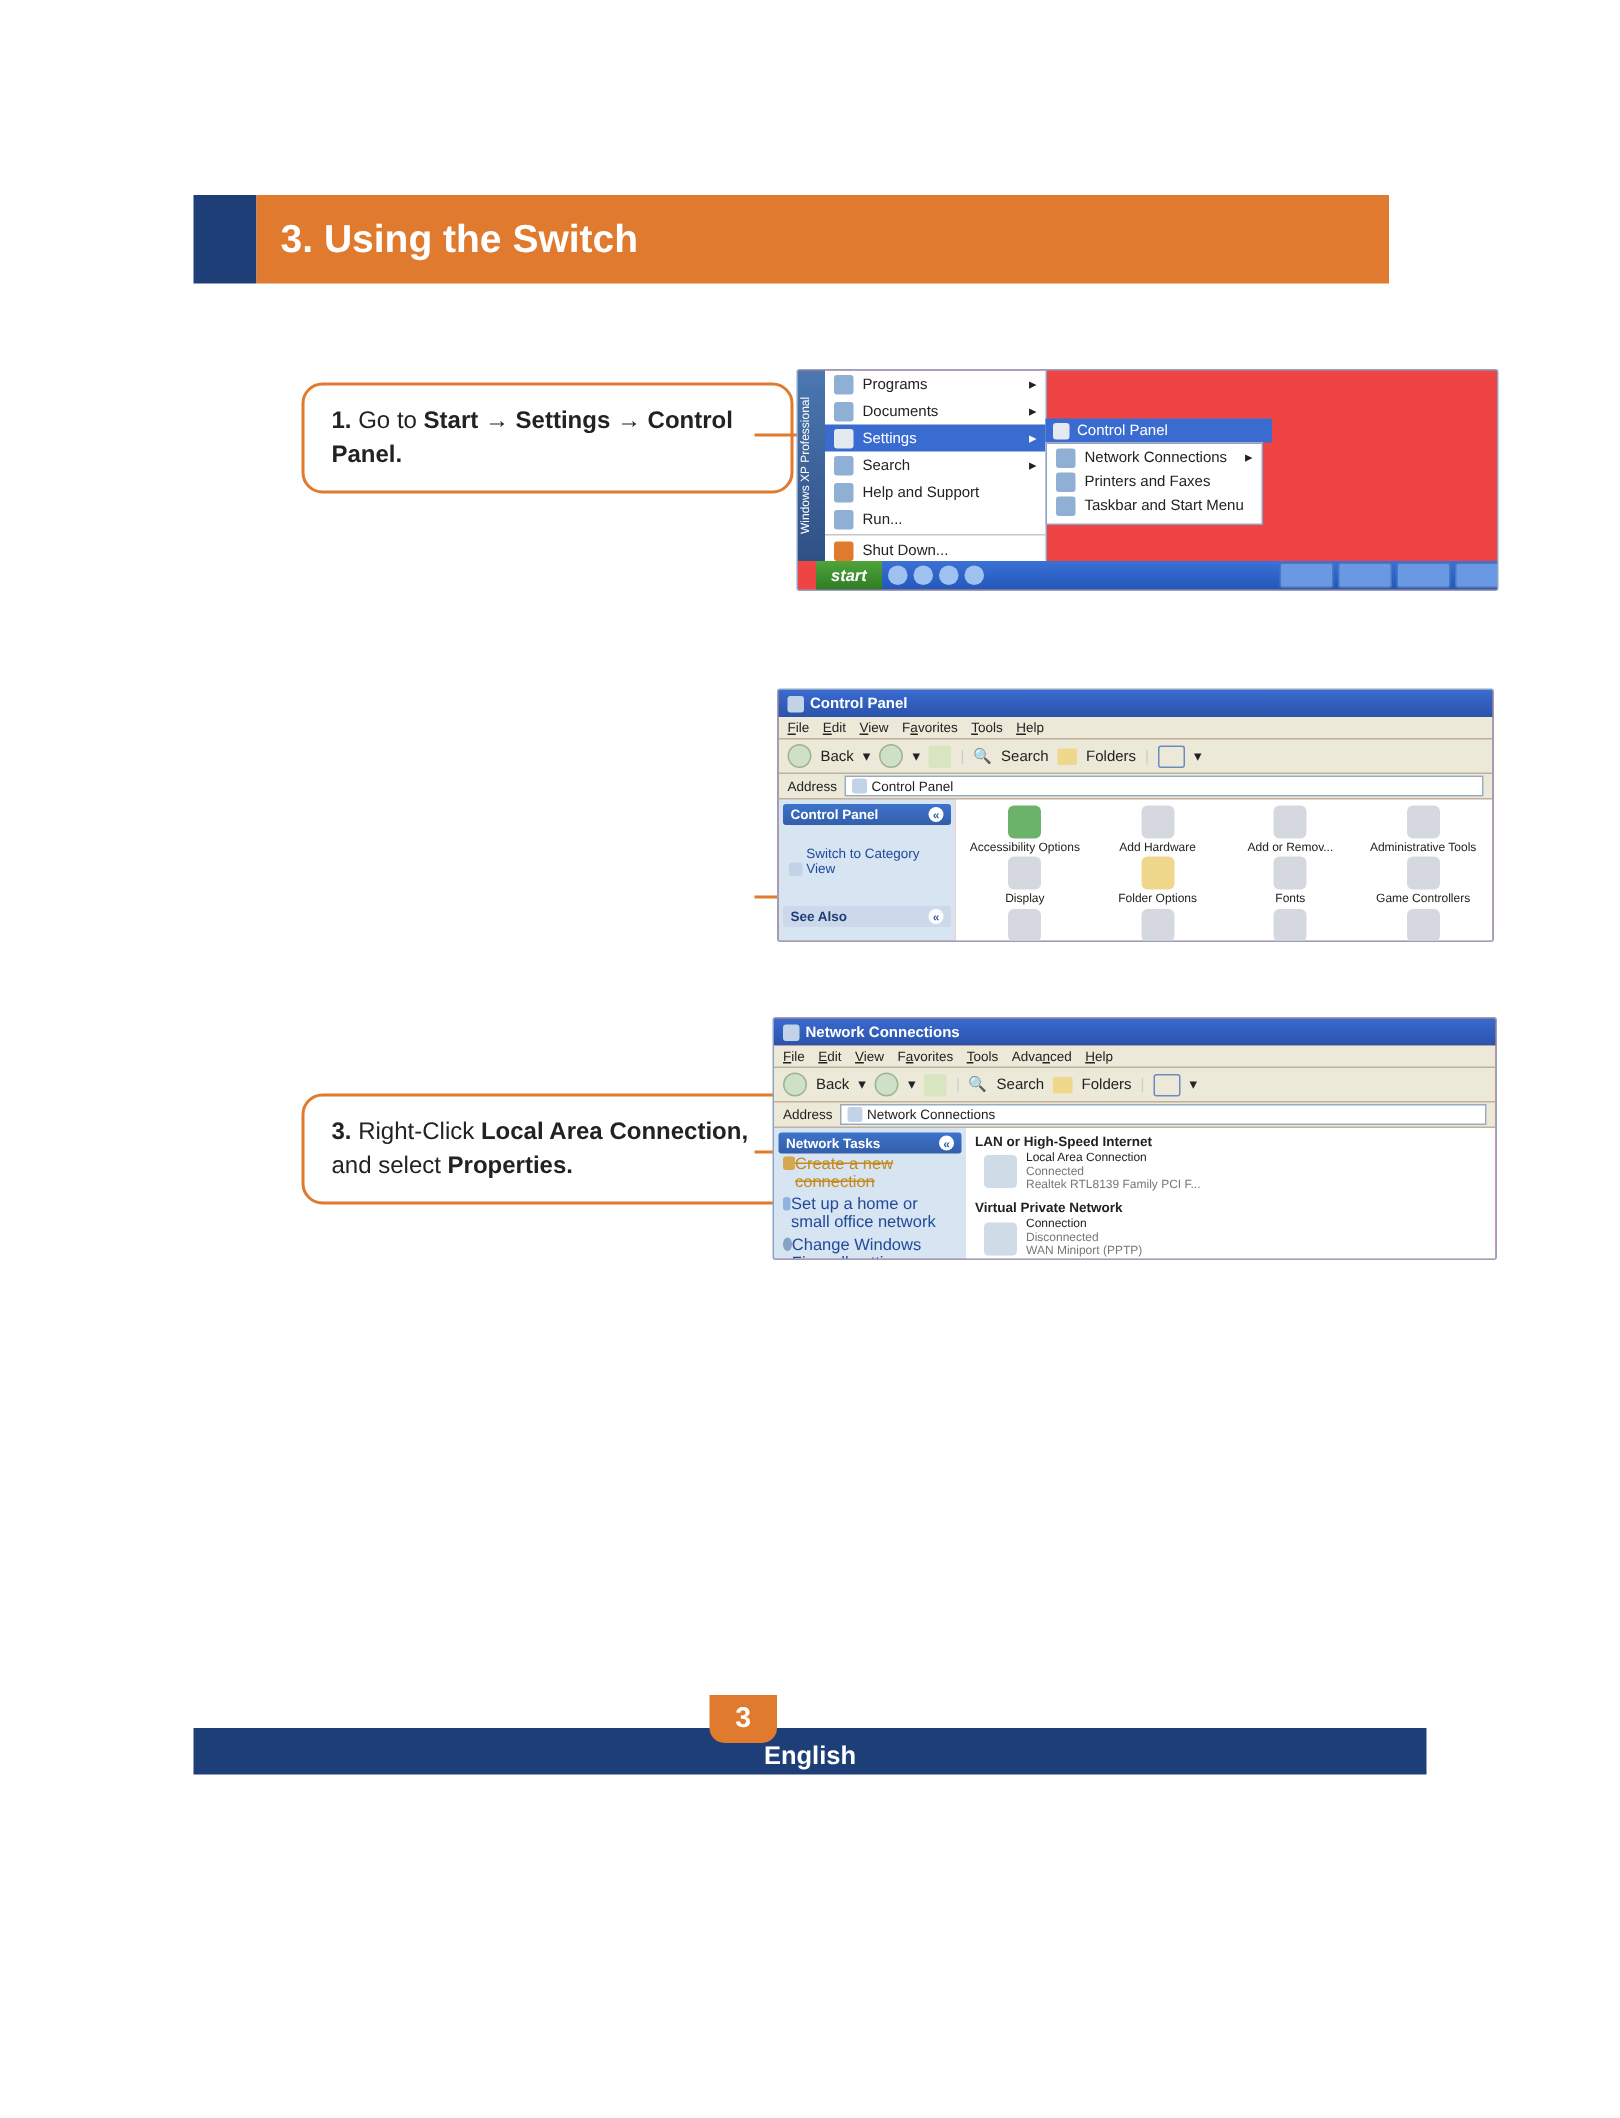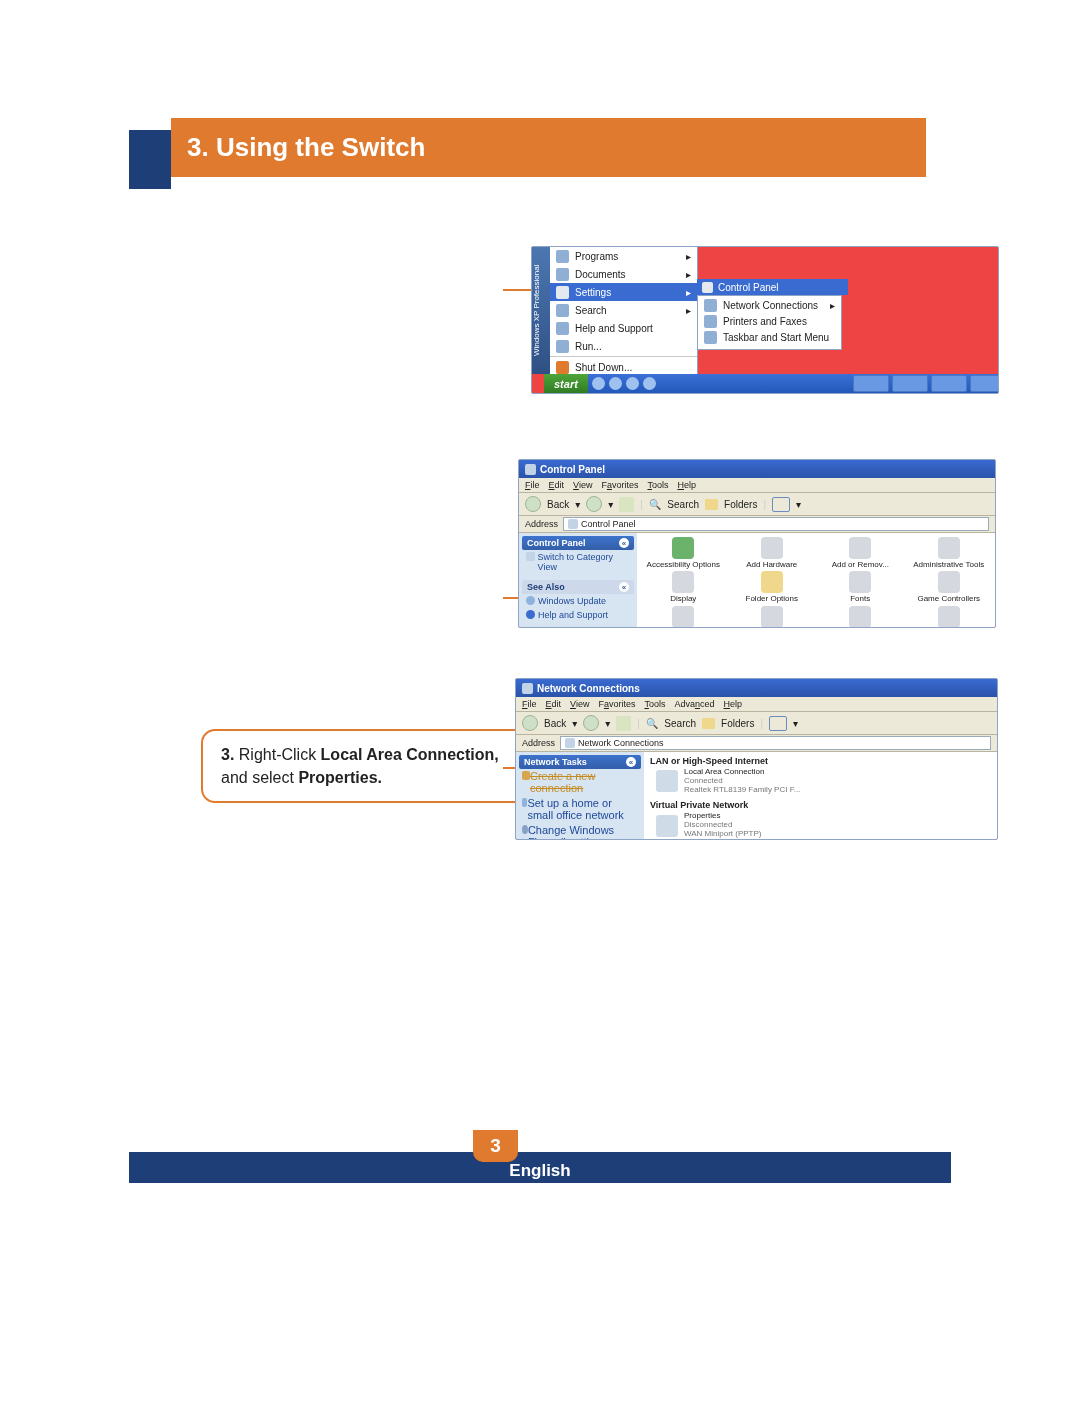--- a/index.html
+++ b/index.html
@@ -1,18 +1,18 @@
 <!DOCTYPE html>
 <html><head>
 <meta charset="utf-8">
 <style>
   html,body{margin:0;padding:0;background:#fff;font-family:Arial,Helvetica,sans-serif}
   .page{width:1080px;height:1412px;position:relative;margin:0 auto;background:#fff}
   .vrule{position:absolute;left:129px;top:130px;width:42px;height:59px;background:#1e3e78}
-  .hband{position:absolute;left:171px;top:118px;width:755px;height:59px;background:#e07a2e;display:flex;align-items:center}
+  .hband{position:absolute;left:171px;top:130px;width:755px;height:59px;background:#e07a2e;display:flex;align-items:center}
   .hband-title{color:#fff;font-size:26px;font-weight:bold;padding-left:16px}
   .callout{position:absolute;border:2px solid #e07a2e;border-radius:14px;padding:12px 28px 12px 18px;color:#222;line-height:1.45}
   .callout .num{font-weight:bold}
   .callout .b{font-weight:bold}
   .connector{position:absolute;height:2px;background:#e07a2e}
   .shot{position:absolute;background:#ef4444;border:1px solid #8ea4c4;border-radius:2px;overflow:hidden;font-size:10px;color:#222}
   
   #s1{left:531px;top:246px;width:466px;height:146px}
   #s1 .side{position:absolute;left:0;top:0;width:18px;height:127px;background:linear-gradient(#2f5085,#4c77b1);writing-mode:vertical-rl;transform:rotate(180deg);color:#fff;font-size:8px;text-align:center;letter-spacing:0}
   #s1 .left{position:absolute;left:18px;top:0;width:147px;height:127px;background:#fff;border-right:1px solid #8ea4c4}
@@ -31,21 +31,21 @@
   
   #s2{left:518px;top:459px;width:476px;height:167px}
   #s2 .title{height:18px;background:linear-gradient(#3a6bd1,#2a53aa);color:#fff;font-weight:bold;font-size:10px;padding:0 6px;display:flex;align-items:center}
   #s2 .menu{height:14px;background:#ece9d8;font-size:9px;display:flex;gap:9px;padding:0 6px;align-items:center;border-bottom:1px solid #b9b4a0}
   #s2 .tbar{height:22px;background:#ece9d8;display:flex;align-items:center;gap:6px;padding:0 6px;border-bottom:1px solid #b9b4a0}
   #s2 .rbtn{width:14px;height:14px;border-radius:50%;background:#cfe0c8;border:1px solid #9db48f}
   #s2 .addr{height:16px;background:#ece9d8;display:flex;align-items:center;gap:5px;padding:0 6px;font-size:9px;border-bottom:1px solid #b9b4a0}
   #s2 .body{display:flex;height:95px}
   #s2 .pane{width:112px;background:#d7e4f2;padding:3px}
   #s2 .pane .phead{background:linear-gradient(#3d73cc,#335ea9);color:#fff;font-size:9px;font-weight:bold;padding:2px 5px;border-radius:2px;display:flex;align-items:center;justify-content:space-between}
-  #s2 .pane .plink{font-size:9px;color:#204a9a;padding:2px 4px;display:flex;gap:3px;align-items:flex-start}
+  #s2 .pane .plink{font-size:9px;color:#204a9a;padding:14px 4px;display:flex;gap:3px;align-items:flex-end}
   #s2 .grid{flex:1;background:#fff;display:grid;grid-template-columns:repeat(4,1fr);padding:2px;gap:0}
   #s2 .gicon{display:flex;flex-direction:column;align-items:center;font-size:8px;text-align:center;line-height:1.05;padding-top:2px}
   #s2 .gicon .gi{width:22px;height:22px;background:#d5d9df;border-radius:4px;margin-bottom:2px}
   
   #s3{left:515px;top:678px;width:481px;height:160px}
   #s3 .title{height:18px;background:linear-gradient(#3a6bd1,#2a53aa);color:#fff;font-weight:bold;font-size:10px;padding:0 6px;display:flex;align-items:center}
   #s3 .menu{height:14px;background:#ece9d8;font-size:9px;display:flex;gap:9px;padding:0 6px;align-items:center;border-bottom:1px solid #b9b4a0}
   #s3 .tbar{height:22px;background:#ece9d8;display:flex;align-items:center;gap:6px;padding:0 6px;border-bottom:1px solid #b9b4a0}
   #s3 .rbtn{width:14px;height:14px;border-radius:50%;background:#cfe0c8;border:1px solid #9db48f}
   #s3 .addr{height:16px;background:#ece9d8;display:flex;align-items:center;gap:5px;padding:0 6px;font-size:9px;border-bottom:1px solid #b9b4a0}
@@ -69,20 +69,24 @@
 <body>
 <div class="page">
 
 <div class="vrule"></div>
 <div class="hband">
   <span class="hband-title">
     <span>3.</span>&nbsp;<span>Using the Switch</span>
   </span>
 </div>
 
+<div class="callout" style="left:201px;top:255px;width:278px">
+  <span class="num">1.</span>
+  <span>Go to </span><span class="b">Start → Settings → Control Panel.</span>
+</div>
 <div class="connector" style="left:503px;top:289px;width:145px"></div>
 
 <div class="connector" style="left:503px;top:597px;width:178px"></div>
 
 <div class="callout" style="left:201px;top:729px;width:278px">
   <span class="num">3.</span>
   <span>Right-Click </span><span class="b">Local Area Connection,</span><span> and select </span><span class="b">Properties.</span>
 </div>
 <div class="connector" style="left:503px;top:767px;width:138px"></div>
 
@@ -330,21 +334,21 @@
     </div>
     <div class="list">
       <div class="cat">LAN or High-Speed Internet</div>
       <div class="conn">
         <span class="cic"></span>
         <span><span>Local Area Connection</span><br><span style="color:#777">Connected</span><br><span style="color:#777">Realtek RTL8139 Family PCI F...</span></span>
       </div>
       <div class="cat">Virtual Private Network</div>
       <div class="conn">
         <span class="cic"></span>
-        <span><span>Properties</span><br><span style="color:#777">Disconnected</span><br><span style="color:#777">WAN Miniport (PPTP)</span></span>
+        <span><span>Connection</span><br><span style="color:#777">Disconnected</span><br><span style="color:#777">WAN Miniport (PPTP)</span></span>
       </div>
     </div>
   </div>
 </div>
 
 <div class="pagefoot">
   <div class="bar"></div>
   <div class="lang">English</div>
   <div class="badge">3</div>
 </div>

